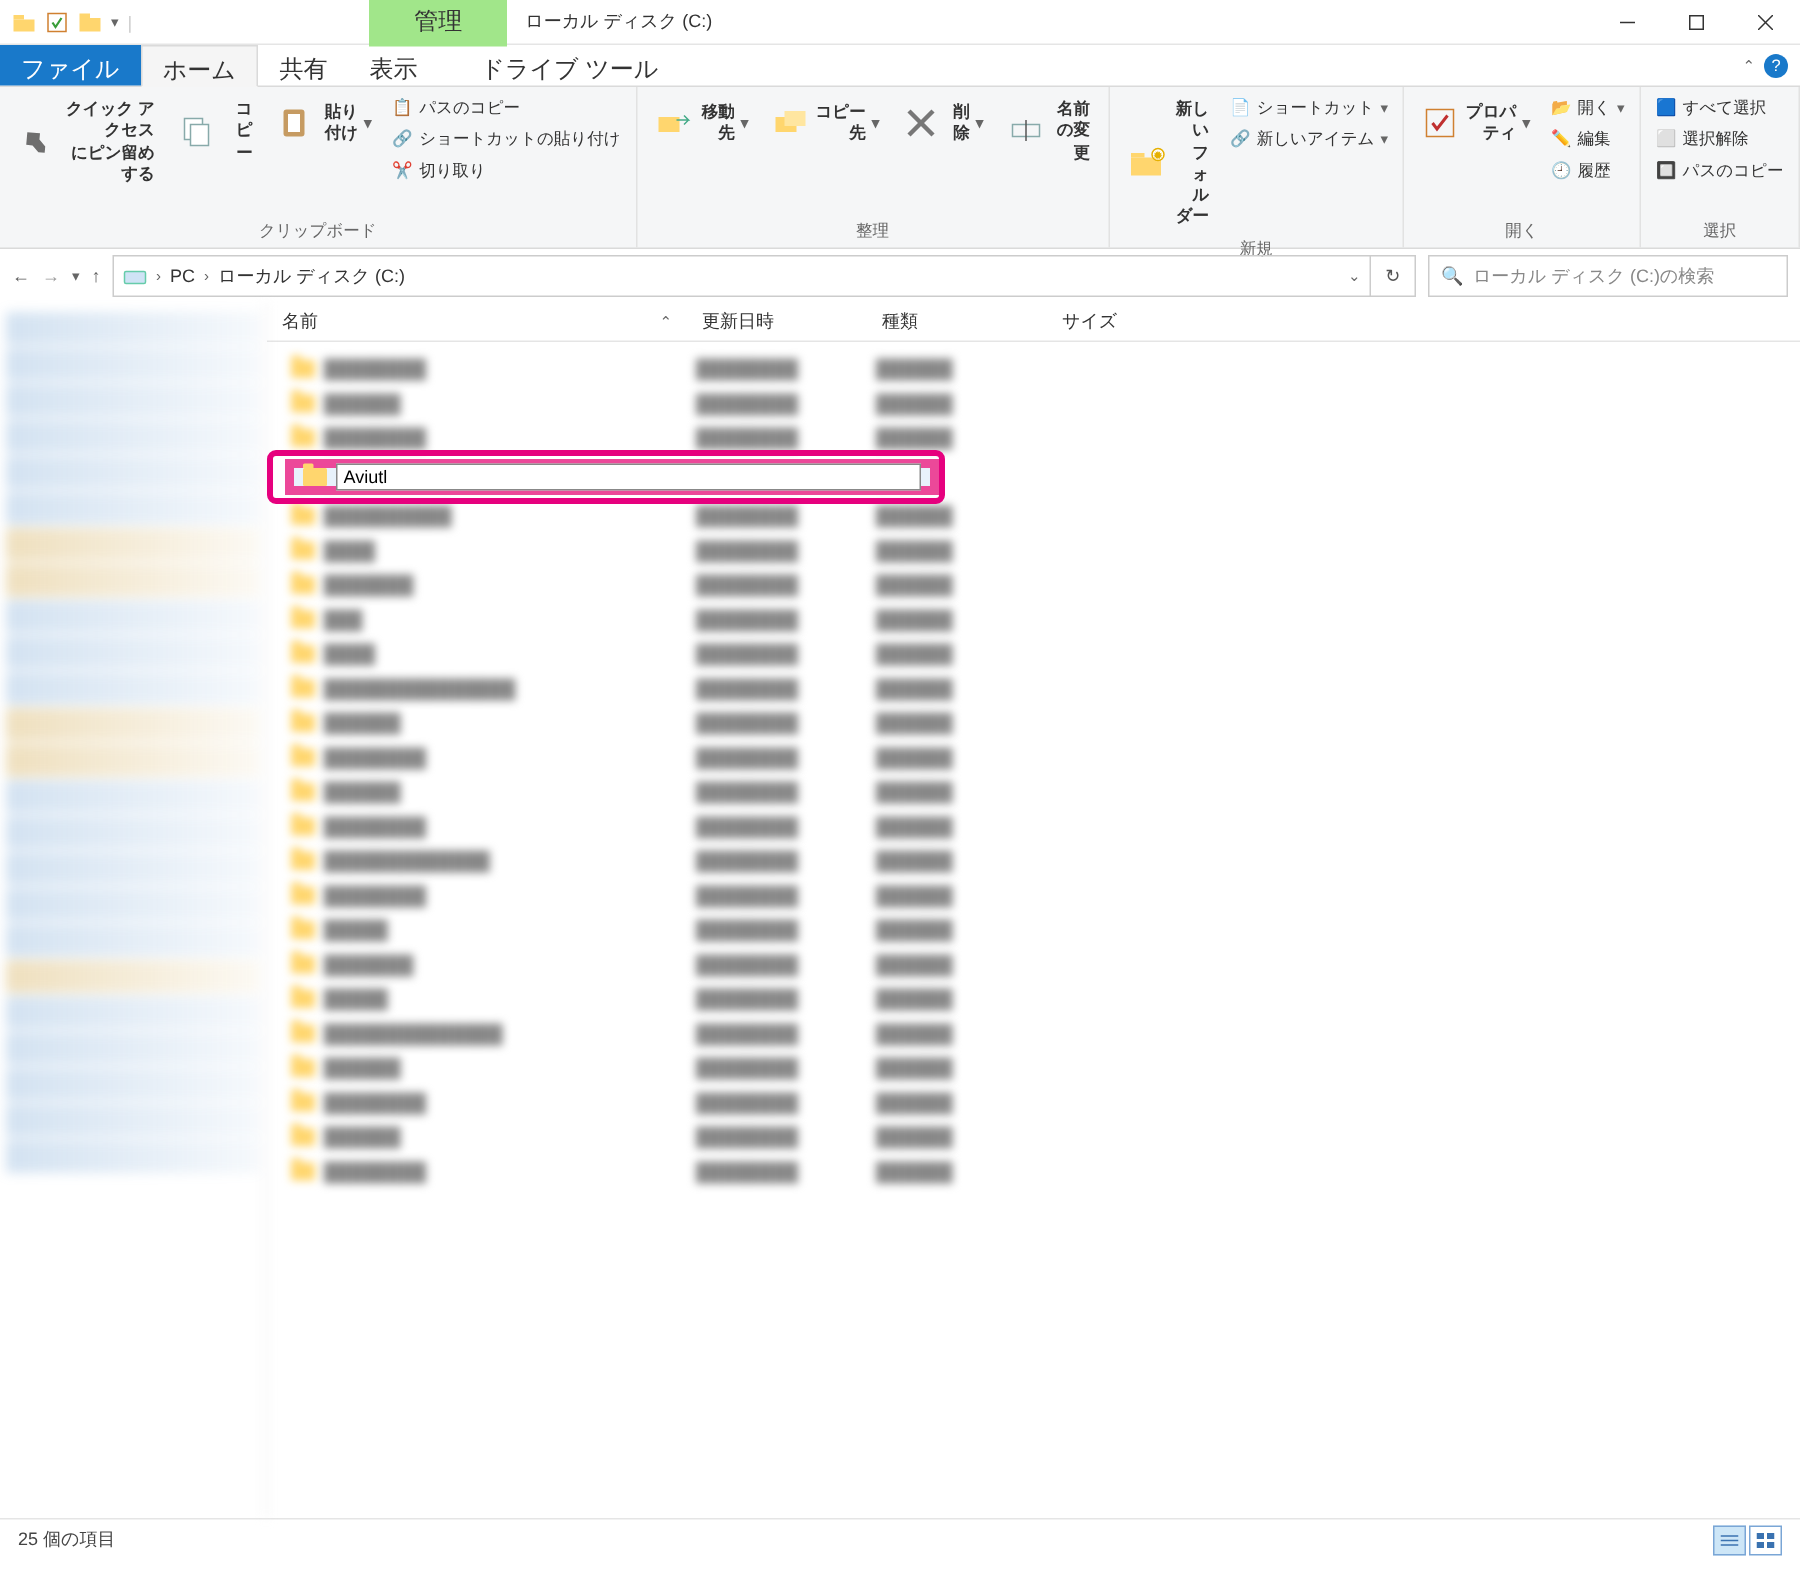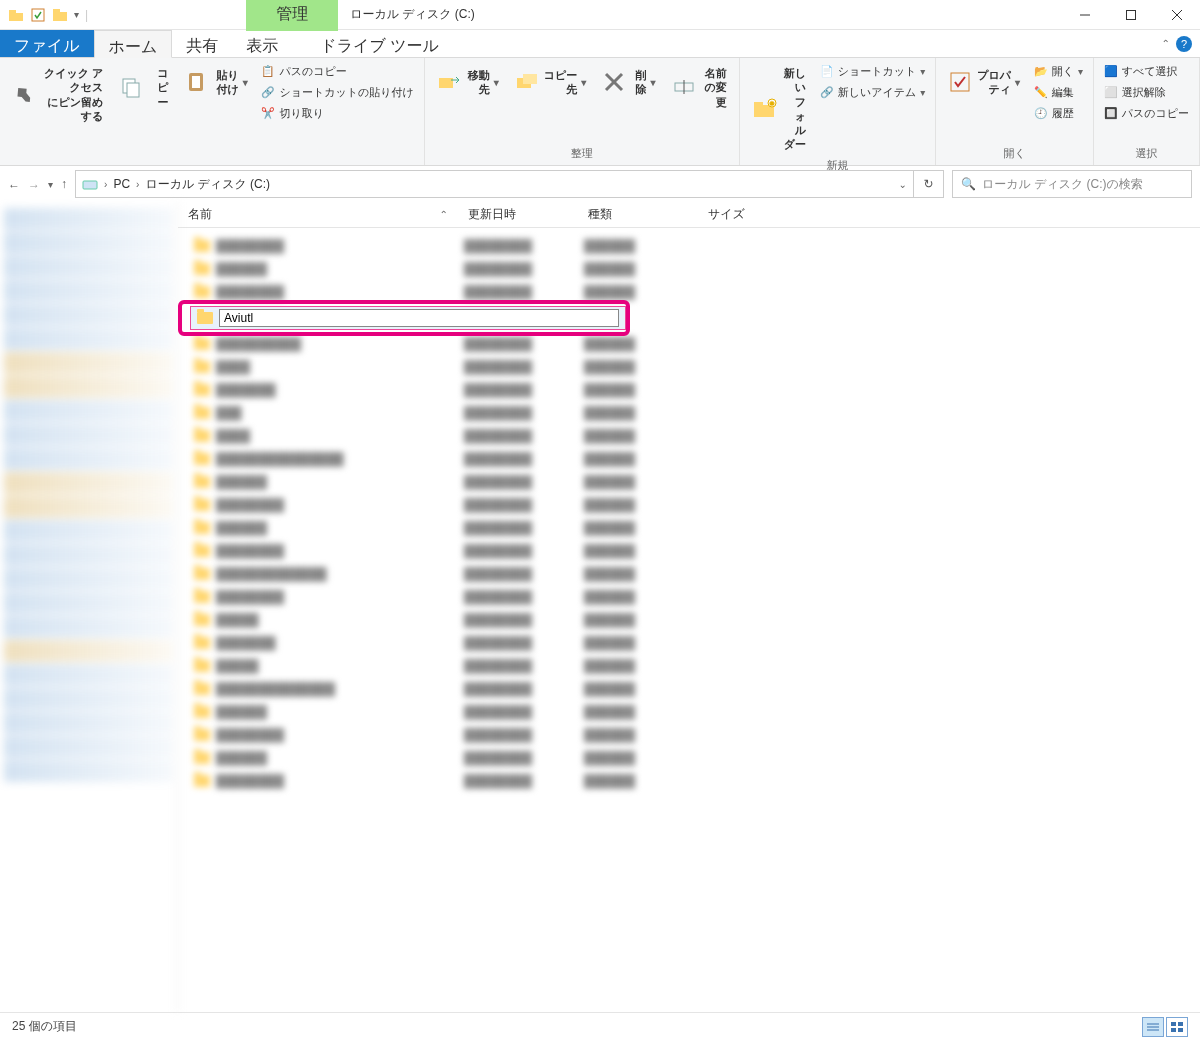--- a/index.html
+++ b/index.html
@@ -53,21 +53,21 @@
 .col-size { width: 80px; }
 .filelist { flex: 1; position: relative; padding: 6px 0; }
 .filerow { height: 22px; display: flex; align-items: center; padding: 0 10px; margin: 1px 6px; }
 .filerow .fcell { filter: blur(3px); color: #888; }
 .filerow .fname { width: 270px; display: flex; align-items: center; gap: 6px; }
 .filerow .fdate { width: 120px; }
 .filerow .ftype { width: 120px; }
 .folder-ico { width: 16px; height: 12px; background: #ffd66e; border-radius: 1px; position: relative; flex-shrink: 0; }
 .folder-ico::before { content: ''; position: absolute; top: -3px; left: 0; width: 7px; height: 3px; background: #ffd66e; border-radius: 1px 1px 0 0; }
 .highlight-row { position: absolute; left: 0px; top: 72px; width: 452px; height: 36px; border: 4px solid #e6007e; border-radius: 6px; pointer-events: none; }
-.input-row { position: absolute; left: 12px; top: 78px; width: 436px; height: 24px; background: #e8f2fb; border: 1px solid #ec4899; display: flex; align-items: center; gap: 6px; padding: 0 6px; }
+.input-row { position: absolute; left: 12px; top: 78px; width: 436px; height: 24px; background: #e8f2fb; border: 6px solid #ec4899; display: flex; align-items: center; gap: 6px; padding: 0 6px; }
 .input-row input { flex: 1; border: 1px solid #888; background: #fff; font-size: 12px; padding: 2px 4px; height: 18px; outline: none; }
 
 .statusbar { height: 28px; border-top: 1px solid #e5e5e5; display: flex; align-items: center; padding: 0 12px; font-size: 12px; color: #444; text-align: right; }
 .statusbar .view-icons { margin-left: auto; display: flex; gap: 2px; }
 .view-icon { width: 22px; height: 20px; border: 1px solid #7aa6d6; display: flex; align-items: center; justify-content: center; }
 .view-icon.active { background: #cde6f7; }
 
 svg { display: block; }
 .chev { font-size: 10px; color: #666; }
 </style>
@@ -171,20 +171,21 @@
         <div class="ribbon-btn-small">
             <span>🔗</span>
             <span>ショートカットの貼り付け</span>
           </div>
         <div class="ribbon-btn-small">
             <span>✂️</span>
             <span>切り取り</span>
           </div>
       </div>
     </div>
+    <div class="ribbon-group-label">クリップボード</div>
   </div>
 
   <div class="ribbon-group">
     <div class="ribbon-group-content">
       <div class="ribbon-btn-large">
         <span class="icon-box">
             <svg width="24" height="24">
               <rect x="2" y="8" width="14" height="10" fill="#ffd66e"></rect>
               <path d="M14 10 l8 0 l-3 -3 m3 3 l-3 3" stroke="#4a8" fill="none"></path>
             </svg>

